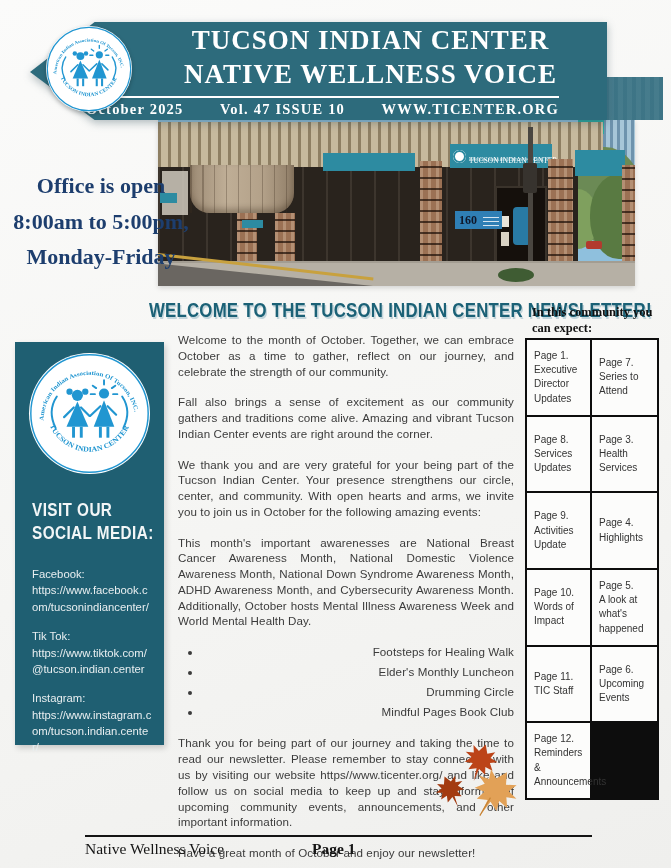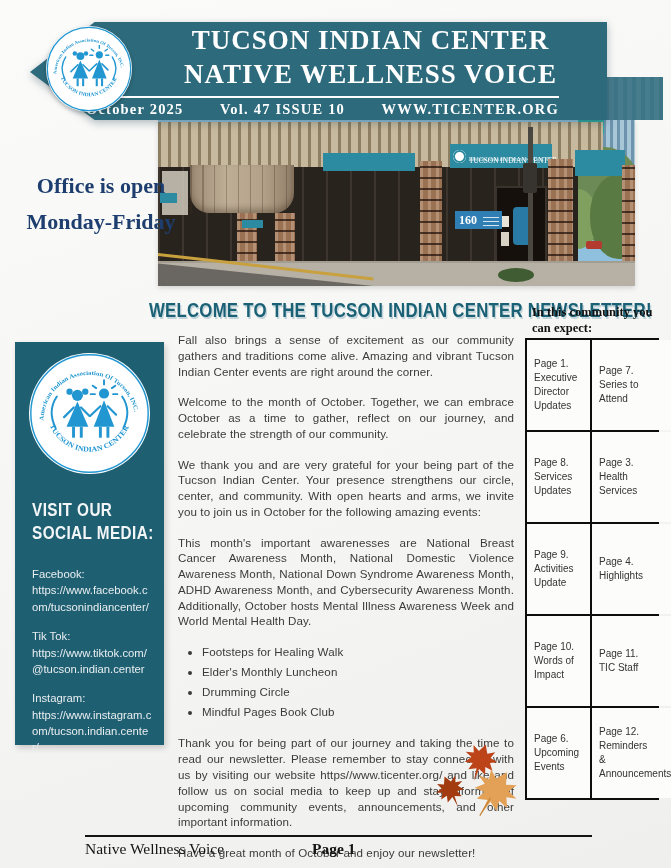--- a/index.html
+++ b/index.html
@@ -41,21 +41,21 @@
   .ph-sign{left:292px;top:25px;width:102px;height:24px;background:#2d8ba1;color:#fff;
       display:flex;align-items:center;padding-left:3px;box-sizing:border-box;}
   .ph-sign .dot{position:relative;width:13px;height:13px;border-radius:50%;background:#fff;flex:0 0 13px;
       box-shadow:inset 0 0 0 2px #2d8ba1, inset 0 0 0 4px #fff;}
   .ph-sign .txt{position:relative;margin-left:3px;line-height:1.05;}
   .ph-sign .t{font-family:"Liberation Serif",serif;font-size:9px;white-space:nowrap;
       transform:scale(.82);transform-origin:left center;}
   .ph-sign .s{font-size:8px;white-space:nowrap;transform:scale(.42);transform-origin:left center;opacity:.85;}
   .ph-sign2{left:2px;top:74px;width:17px;height:10px;background:#2d8ba1;}
   .ph-sign3{left:84px;top:101px;width:21px;height:8px;background:#2d8ba1;}
-  .ph-160{left:297px;top:92px;width:47px;height:18px;background:#2f7fb5;color:#ffffff;
+  .ph-160{left:297px;top:92px;width:47px;height:18px;background:#2f7fb5;color:#0f172a;
       font-family:"Liberation Serif",serif;font-weight:bold;font-size:12px;line-height:18px;padding-left:4px;box-sizing:border-box;}
   .ph-160 i{position:absolute;right:3px;top:3px;width:16px;height:12px;font-style:normal;
       background:repeating-linear-gradient(0deg,#fff 0 1px,transparent 1px 4px);opacity:.8;}
   .ph-door{left:337px;top:67px;width:52px;height:88px;background:#15100c;border:2px solid #3a332b;box-sizing:border-box;}
   .ph-door .fl1{left:4px;top:28px;width:8px;height:11px;background:#e8e4da;}
   .ph-door .fl2{left:4px;top:44px;width:8px;height:14px;background:#d8d2c4;}
   .ph-poster{left:355px;top:88px;width:18px;height:38px;background:#2b86b5;border-radius:4px;opacity:.9;}
   .ph-pole{left:370px;top:8px;width:5px;height:150px;background:#4a4640;}
   .ph-signal{left:365px;top:44px;width:14px;height:30px;background:#37332e;border-radius:2px;}
   .ph-shrub{left:340px;top:149px;width:36px;height:14px;border-radius:50%;background:#3f5c33;}
@@ -105,21 +105,21 @@
       transform:scaleX(.85);transform-origin:left top;
       color:#f2f6f7;font-size:18px;font-weight:800;letter-spacing:.5px;line-height:1.3;}
   .socials{position:absolute;left:17px;top:224px;width:120px;color:#e8eef0;font-size:11.3px;line-height:1.45;}
   .social{margin-bottom:13px;}
   .social .url{word-break:break-all;}
 
   
   .content{position:absolute;left:178px;top:332px;width:336px;color:#3b3b3b;
       font-size:11.6px;line-height:1.36;letter-spacing:.1px;}
   .content p{margin:0 0 15px;text-align:justify;}
-  .content ul{margin:2px 0 15px 10px;padding-left:14px;text-align:left;}
+  .content ul{margin:2px 0 15px 10px;padding-left:14px;text-align:right;}
   .content li{margin-bottom:3px;line-height:1.45;}
   .farewell{text-align:left !important;margin-bottom:10px !important;}
 
   
   .leaves{position:absolute;left:432px;top:740px;width:100px;height:95px;}
   .leaves svg{position:absolute;}
   .leaf-top{left:26px;top:0;width:44px;height:44px;transform:rotate(18deg);}
   .leaf-left{left:0;top:32px;width:38px;height:38px;transform:rotate(-24deg);}
   .leaf-right{left:33px;top:24px;width:58px;height:58px;transform:rotate(32deg);}
 
@@ -228,20 +228,21 @@
         <path d="M59 44 L50.5 52 M65 44 L72 51" stroke-width="1.8" fill="none" stroke-linecap="round"></path>
         <rect x="57.8" y="61" width="2.4" height="9" stroke="none"></rect>
         <rect x="64" y="61" width="2.4" height="9" stroke="none"></rect>
         <path d="M22 62 q-7 -14 1 -26 M78 62 q7 -14 -1 -26" fill="none" stroke-width="1.6" stroke-linecap="round"></path>
       </g>
     </svg>
   </div>
 
   <div class="office">
     <div>Office is open</div>
+    <div>8:00am to 5:00pm,</div>
     <div>Monday-Friday</div>
   </div>
 
   <div class="headline">
     <span>WELCOME TO THE TUCSON INDIAN CENTER NEWSLETTER!</span>
   </div>
 
   <div class="sidebar">
     <div class="logo logo-side">
       <svg viewBox="0 0 100 100">
@@ -285,22 +286,22 @@
         <div class="url">https://www.tiktok.com/@tucson.indian.center</div>
       </div>
       <div class="social">
         <div>Instagram:</div>
         <div class="url">https://www.instagram.com/tucson.indian.center/</div>
       </div>
     </div>
   </div>
 
   <div class="content">
+    <p>Welcome to the month of October. Together, we can embrace October as a time to gather, reflect on our journey, and celebrate the strength of our community.</p>
     <p>Fall also brings a sense of excitement as our community gathers and traditions come alive. Amazing and vibrant Tucson Indian Center events are right around the corner.</p>
-    <p>Welcome to the month of October. Together, we can embrace October as a time to gather, reflect on our journey, and celebrate the strength of our community.</p>
     <p>We thank you and are very grateful for your being part of the Tucson Indian Center. Your presence strengthens our circle, center, and community. With open hearts and arms, we invite you to join us in October for the following amazing events:</p>
     <p>This month's important awarenesses are National Breast Cancer Awareness Month, National Domestic Violence Awareness Month, National Down Syndrome Awareness Month, ADHD Awareness Month, and Cybersecurity Awareness Month. Additionally, October hosts Mental Illness Awareness Week and World Mental Health Day.</p>
     <ul>
       <li>Footsteps for Healing Walk</li>
       <li>Elder's Monthly Luncheon</li>
       <li>Drumming Circle</li>
       <li>Mindful Pages Book Club</li>
     </ul>
     <p>Thank you for being part of our journey and taking the time to read our newsletter. Please remember to stay connected with us by visiting our website https//www.ticenter.org/ and like and follow us on social media to keep up and stay informed of upcoming community events, announcements, and other important information.</p>
     <p class="farewell">Have a great month of October and enjoy our newsletter!</p>
@@ -336,20 +337,24 @@
 Health
 Services</div>
     <div class="cell">Page 9.
 Activities
 Update</div>
     <div class="cell">Page 4.
 Highlights</div>
     <div class="cell">Page 10.
 Words of
 Impact</div>
+    <div class="cell">Page 5.
+A look at
+what's
+happened</div>
     <div class="cell">Page 11.
 TIC Staff</div>
     <div class="cell">Page 6.
 Upcoming
 Events</div>
     <div class="cell">Page 12.
 Reminders
 &amp;
 Announcements</div>
   </div>

